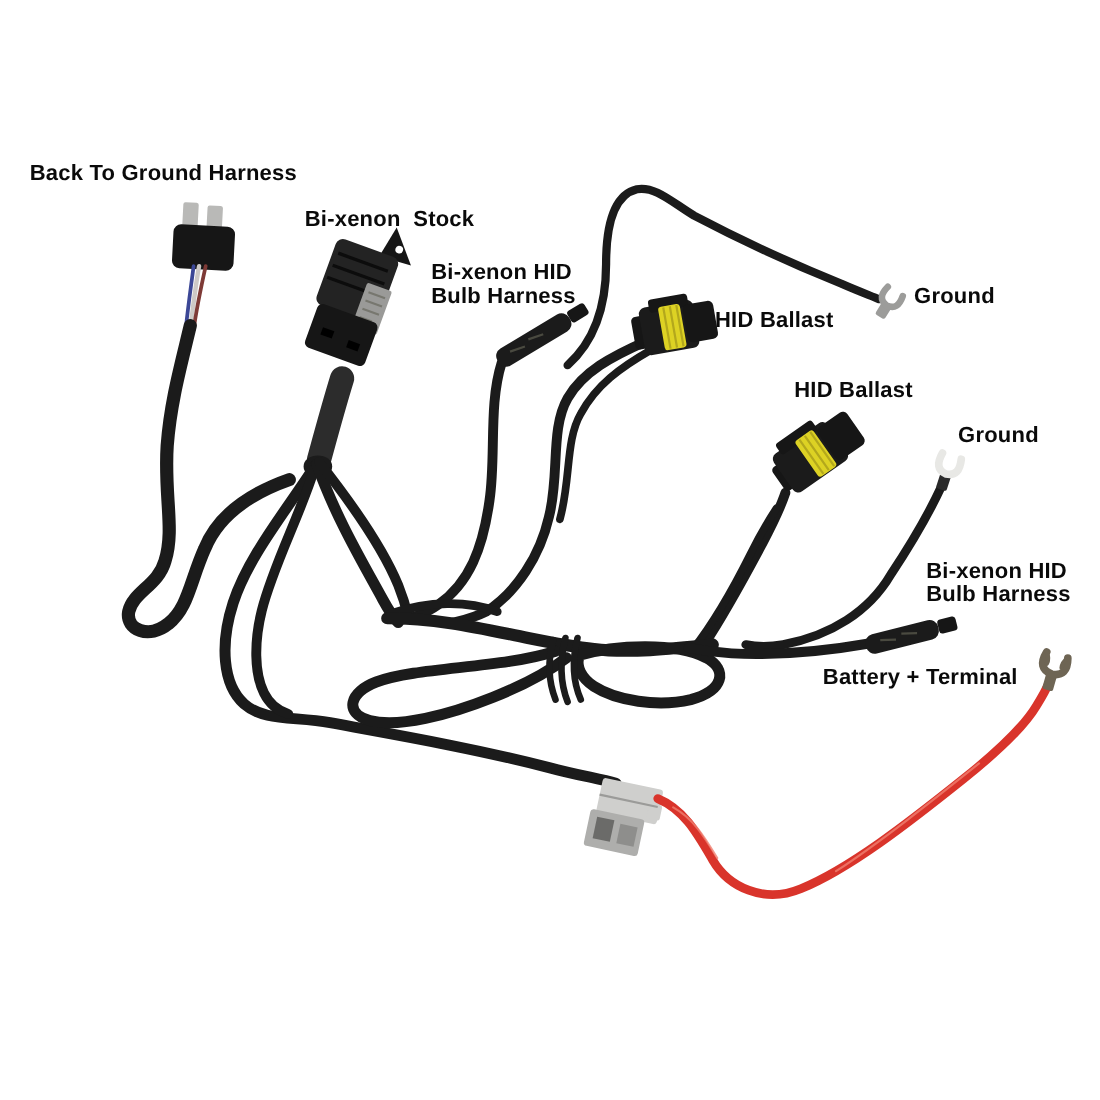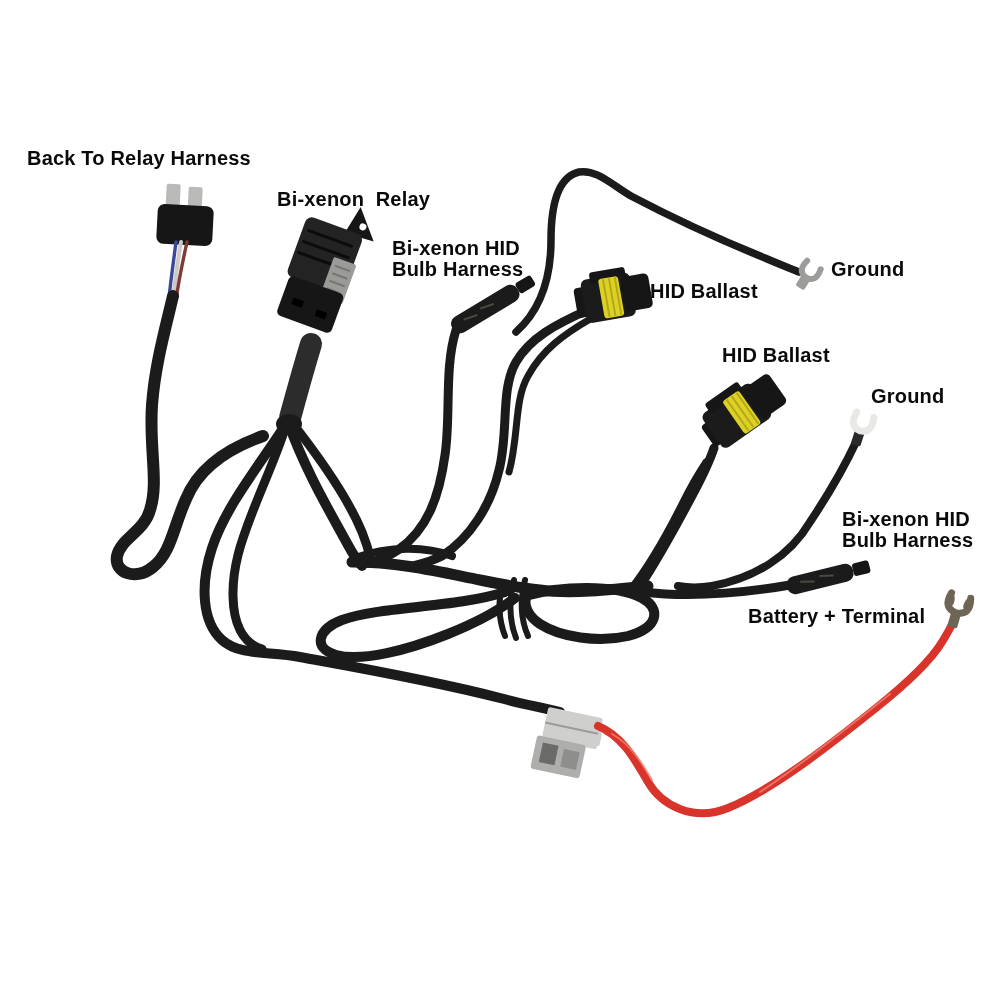--- a/index.html
+++ b/index.html
@@ -167,22 +167,22 @@
              C 906 684, 930 662, 942 642
              C 947 634, 951 627, 954 620"></path>
     <path class="redwire" style="stroke:#f08070;stroke-width:2;opacity:.8" d="M 612 734 C 630 744, 640 760, 652 780 M 760 792 C 800 766, 850 726, 890 694"></path>
     <g transform="translate(957 610) rotate(16)">
       <rect x="-5" y="2" width="10" height="16" rx="2" style="fill:var(--terminal-bronze)"></rect>
       <path d="M -10 -15 C -13 -4, -10 2, 0 3 C 10 2, 13 -4, 10 -15" class="fork" style="stroke:var(--terminal-bronze);stroke-width:7"></path>
       <path d="M -10 -15 q 4 5 3 10 M 10 -15 q -4 5 -3 10" class="fork" style="stroke:var(--terminal-bronze);stroke-width:4"></path>
     </g>
   </svg>
 
-  <div class="label" style="left:27px;top:148px">Back To Relay Harness</div>
-  <div class="label" style="left:277px;top:189px">Bi-xenon  Relay</div>
+  <div class="label" style="left:27px;top:148px">Back To Ground Harness</div>
+  <div class="label" style="left:277px;top:189px">Bi-xenon  Stock</div>
   <div class="label" style="left:392px;top:238px">Bi-xenon HID
 Bulb Harness</div>
   <div class="label" style="left:650px;top:281px">HID Ballast</div>
   <div class="label" style="left:831px;top:259px">Ground</div>
   <div class="label" style="left:722px;top:345px">HID Ballast</div>
   <div class="label" style="left:871px;top:386px">Ground</div>
   <div class="label" style="left:842px;top:509px">Bi-xenon HID
 Bulb Harness</div>
   <div class="label" style="left:748px;top:606px">Battery + Terminal</div>
 </div>

